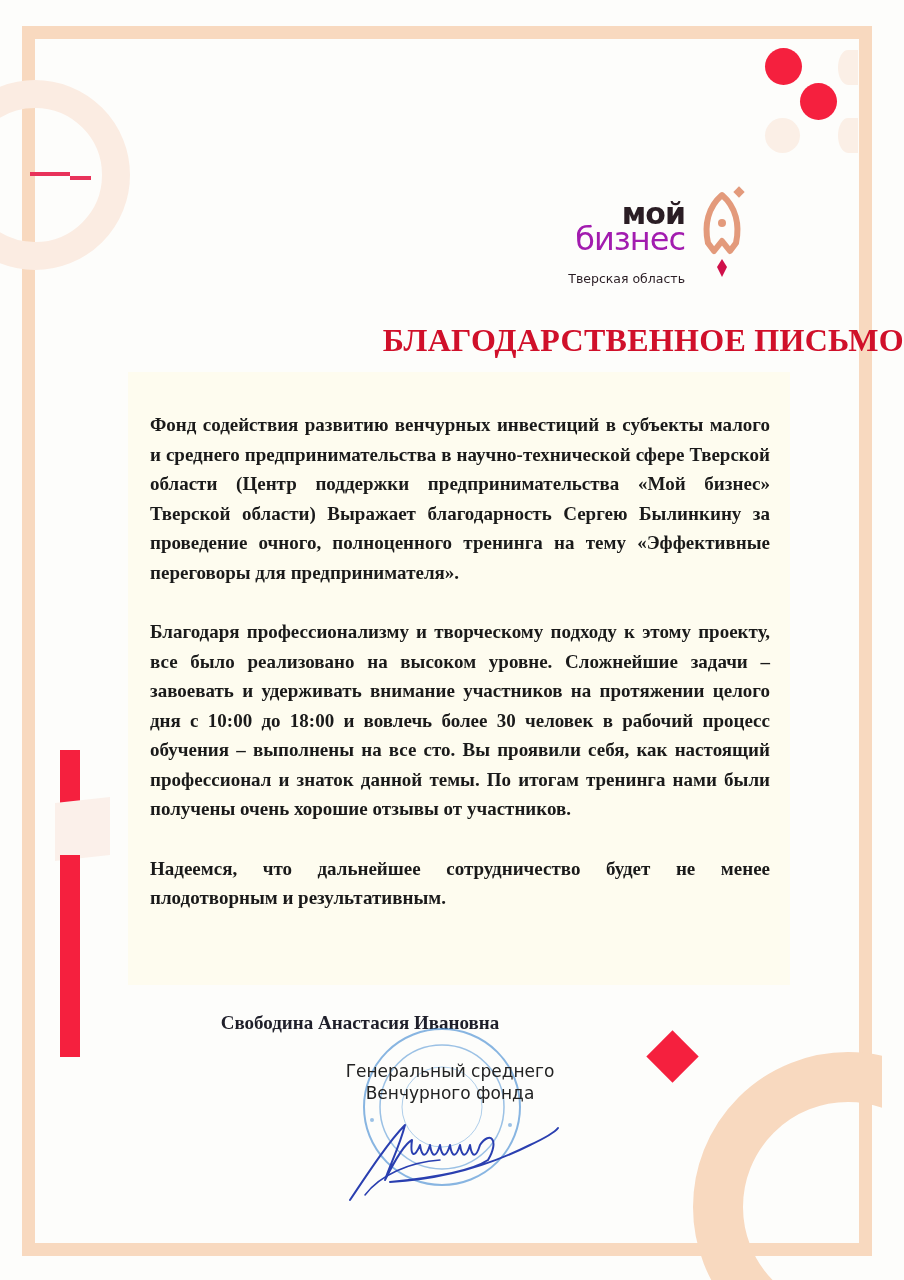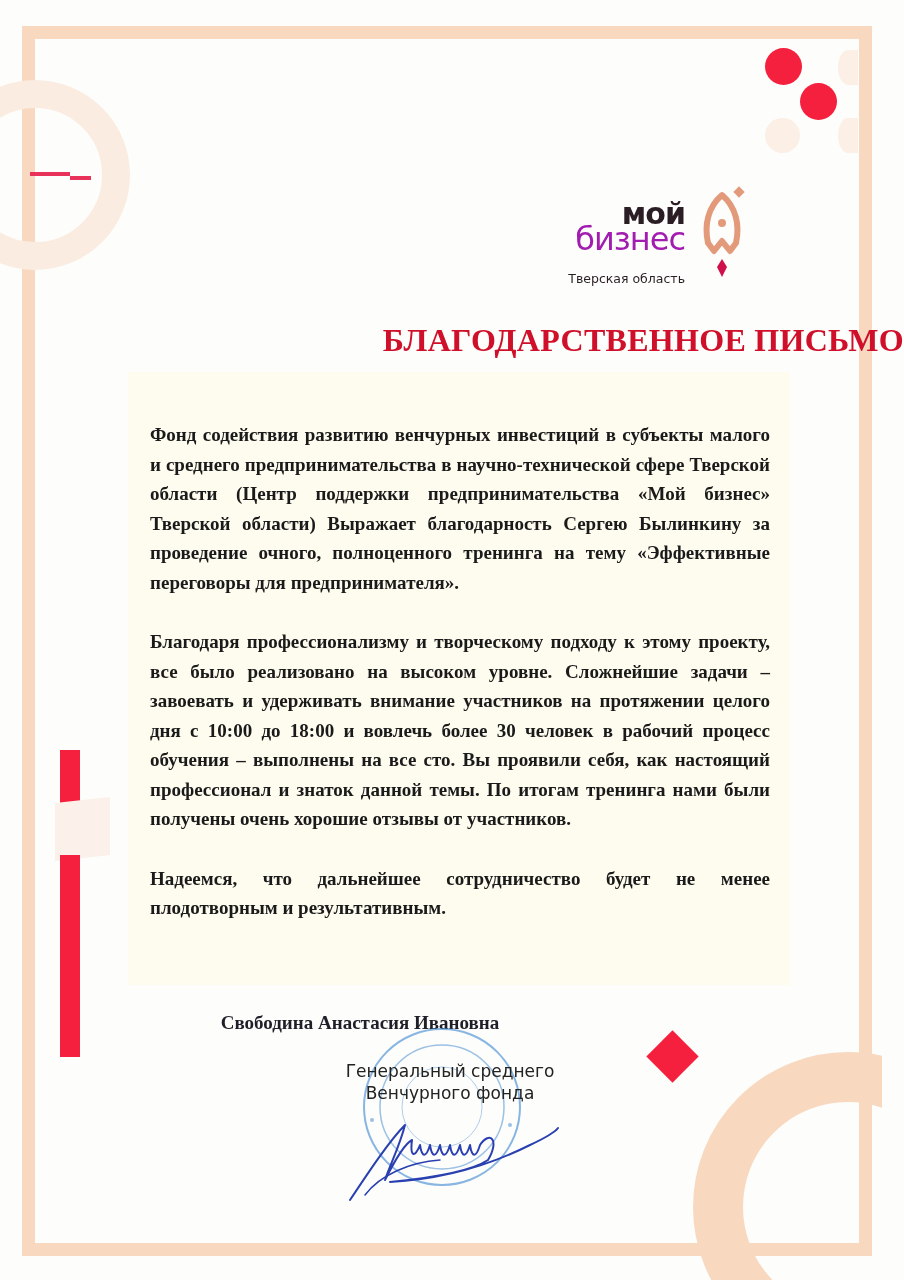--- a/index.html
+++ b/index.html
@@ -48,21 +48,21 @@
   }
   .textbox {
     position:absolute; left:128px; top:372px; width:662px; height:613px;
     background:#fefcef;
   }
   .body-text {
     position:absolute; left:150px; width:620px; top:402px;
     font-family:"Liberation Serif", serif; font-weight:bold; font-size:19px;
     line-height:29.5px; color:#1a1a1a; text-align:justify;
   }
-  .body-text p { margin:18px 0 30px 0; }
+  .body-text p { margin:8px 0 30px 0; }
   .signer {
     position:absolute; left:0; width:720px; top:1012px; text-align:center;
     font-family:"Liberation Serif", serif; font-weight:bold; font-size:19px; color:#1f1f2a;
   }
   .stamp { position:absolute; left:360px; top:1025px; width:165px; height:165px; }
   .position {
     position:absolute; left:320px; width:260px; top:1060px; text-align:center;
     font-family:"DejaVu Sans", sans-serif; font-size:17px; line-height:22px; color:#222;
   }
   .signature { position:absolute; left:330px; top:1100px; width:230px; height:110px; }

